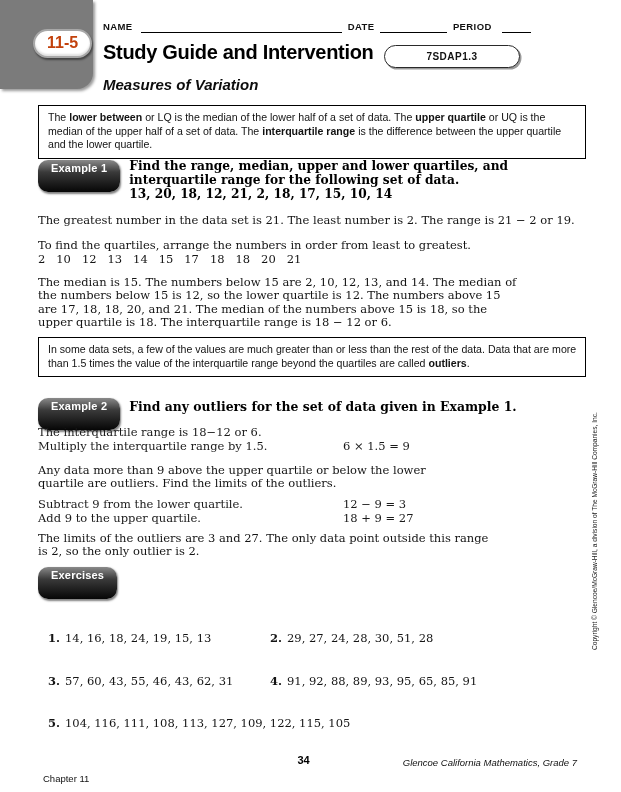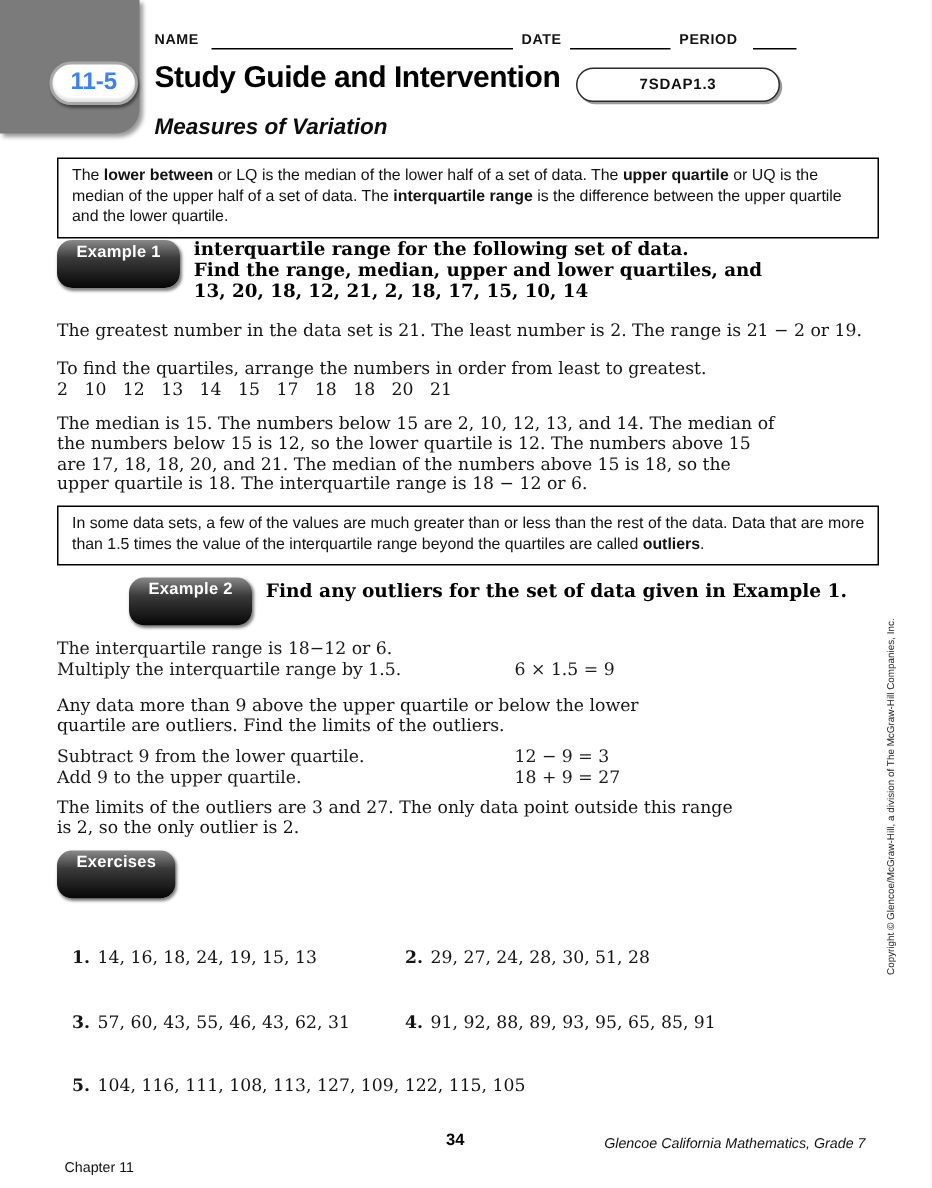--- a/index.html
+++ b/index.html
@@ -25,25 +25,25 @@
     letter-spacing:.4px; color:#111;
   }
   .ruled .lbl { padding-bottom:1px; }
   .rule-line { border-bottom:1.8px solid #000; height:11px; }
   .line-name { width:206px; margin:0 6px 0 8px; }
   .line-date { width:68px;  margin:0 6px 0 6px; }
   .line-period { width:30px; margin:0 0 0 10px; }
 
   
   .lesson-pill {
-    position:absolute; left:33px; top:41px; height:25px;
+    position:absolute; left:33px; top:29px; height:25px;
     background:#fff; border:2px solid #a8a8a8; border-radius:15px;
     padding:0 12px; line-height:24px;
     font-family:"Liberation Sans", sans-serif; font-size:16px; font-weight:bold;
-    color:#3b82f6; box-shadow:1px 2px 2px rgba(0,0,0,.45), inset 0 -2px 2px rgba(0,0,0,.12);
+    color:#c2410c; box-shadow:1px 2px 2px rgba(0,0,0,.45), inset 0 -2px 2px rgba(0,0,0,.12);
   }
 
   .page-title {
     position:absolute; left:103px; top:41px;
     font-family:"Liberation Sans", sans-serif; font-size:20px; font-weight:bold;
     letter-spacing:-.3px; color:#000;
   }
   .standard-badge {
     position:absolute; left:384px; top:45px; width:134px; height:21px;
     border:1.6px solid #2a2a2a; border-radius:13px; background:#fff;
@@ -71,21 +71,21 @@
   .badge {
     display:inline-block; background:linear-gradient(180deg,#8a8a8a 0%,#3a3a3a 38%,#060606 100%);
     color:#fff; border-radius:10px; padding:2px 13px 18px 13px;
     font-family:"Liberation Sans", sans-serif; font-size:11px; font-weight:bold;
     letter-spacing:.2px; box-shadow:1px 1.5px 2px rgba(0,0,0,.5);
     white-space:nowrap;
   }
 
   .ex-row { position:absolute; left:38px; display:flex; align-items:flex-start; }
   .ex1-row { top:160px; }
-  .ex2-row { top:385px;margin-left:48px; }
+  .ex2-row { top:398px; }
   .ex-prompt { margin-left:9px; font-weight:bold; font-size:12.2px; line-height:13.8px; color:#000; }
   .ex2-prompt { margin-top:2px; font-size:12.4px; }
 
   .para { position:absolute; left:38px; font-size:11.5px; line-height:13.4px; color:#141414; }
   .nums { white-space:pre; }
 
   .workline { position:absolute; left:38px; font-size:11.5px; line-height:13.4px; width:520px; }
   .workline .eq { position:absolute; left:305px; top:0; }
 
   .directions { position:absolute; left:38px; font-weight:bold; font-size:12px; line-height:14px; color:#000; }
@@ -125,22 +125,22 @@
   <div class="lesson-pill">11-5</div>
   <div class="page-title">Study Guide and Intervention</div>
   <div class="standard-badge">7SDAP1.3</div>
   <div class="page-subtitle">Measures of Variation</div>
 
   <div class="defbox defbox1"><span>The </span><span class="b">lower between</span><span> or LQ is the median of the lower half of a set of data. The </span><span class="b">upper quartile</span><span> or UQ is the median of the upper half of a set of data. The </span><span class="b">interquartile range</span><span> is the difference between the upper quartile and the lower quartile.</span></div>
 
   <div class="ex-row ex1-row">
     <span class="badge">Example 1</span>
     <div class="ex-prompt">
+      <div>Find the range, median, upper and lower quartiles, and</div>
       <div>interquartile range for the following set of data.</div>
-      <div>Find the range, median, upper and lower quartiles, and</div>
       <div>13, 20, 18, 12, 21, 2, 18, 17, 15, 10, 14</div>
     </div>
   </div>
 
   <div class="para" style="top:214px;">The greatest number in the data set is 21. The least number is 2. The range is 21 − 2 or 19.</div>
   <div class="para" style="top:239px;">To find the quartiles, arrange the numbers in order from least to greatest.</div>
   <div class="para nums" style="top:253px;">2   10   12   13   14   15   17   18   18   20   21</div>
   <div class="para" style="top:276px; width:483px;">The median is 15.  The numbers below 15 are 2, 10, 12, 13, and 14. The median of the numbers below 15 is 12, so the lower quartile is 12. The numbers above 15 are 17, 18, 18, 20, and 21. The median of the numbers above 15 is 18, so the upper quartile is 18. The interquartile range is 18 − 12 or 6.</div>
 
   <div class="defbox defbox2"><span>In some data sets, a few of the values are much greater than or less than the rest of the data. Data that are more than 1.5 times the value of the interquartile range beyond the quartiles are called </span><span class="b">outliers</span><span>.</span></div>

